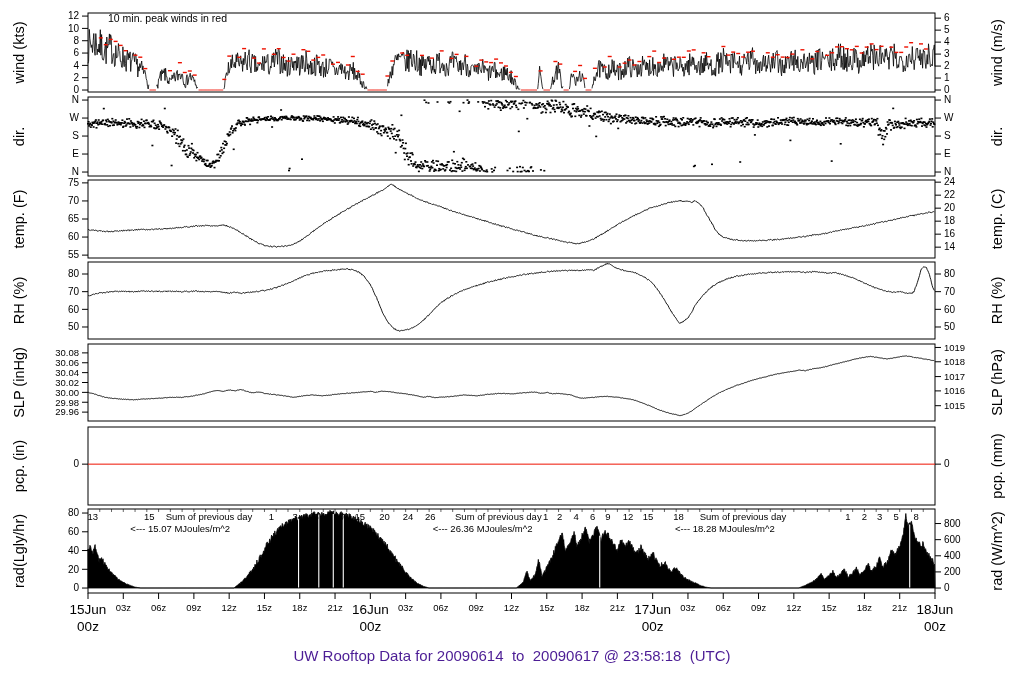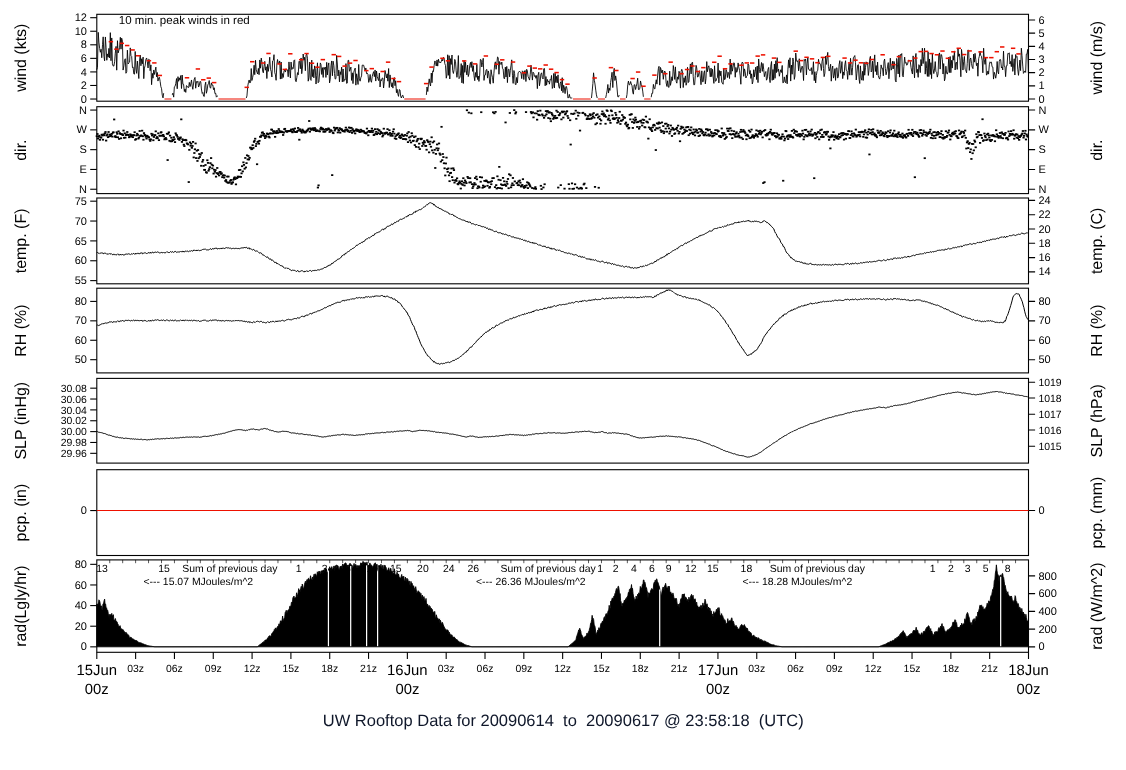--- a/index.html
+++ b/index.html
@@ -1964,14 +1964,14 @@
         <text x="88" y="614" text-anchor="middle" font-size="13.5" fill="#ee1100">15Jun</text>
         <text x="88" y="631" text-anchor="middle" font-size="13.5" fill="#ee1100">00z</text>
         <text x="370.3333333333333" y="614" text-anchor="middle" font-size="13.5" fill="#ee1100">16Jun</text>
         <text x="370.3333333333333" y="631" text-anchor="middle" font-size="13.5" fill="#ee1100">00z</text>
         <text x="652.6666666666666" y="614" text-anchor="middle" font-size="13.5" fill="#ee1100">17Jun</text>
         <text x="652.6666666666666" y="631" text-anchor="middle" font-size="13.5" fill="#ee1100">00z</text>
         <text x="935" y="614" text-anchor="middle" font-size="13.5" fill="#ee1100">18Jun</text>
         <text x="935" y="631" text-anchor="middle" font-size="13.5" fill="#ee1100">00z</text>
       </g>
     </svg>
-  <div id="title" style="color: #0f172a;">UW Rooftop Data for 20090614  to  20090617 @ 23:58:18  (UTC)</div>
+  <div id="title" style="color: #4c1d95;">UW Rooftop Data for 20090614  to  20090617 @ 23:58:18  (UTC)</div>
 </div>
 
 </body></html>

